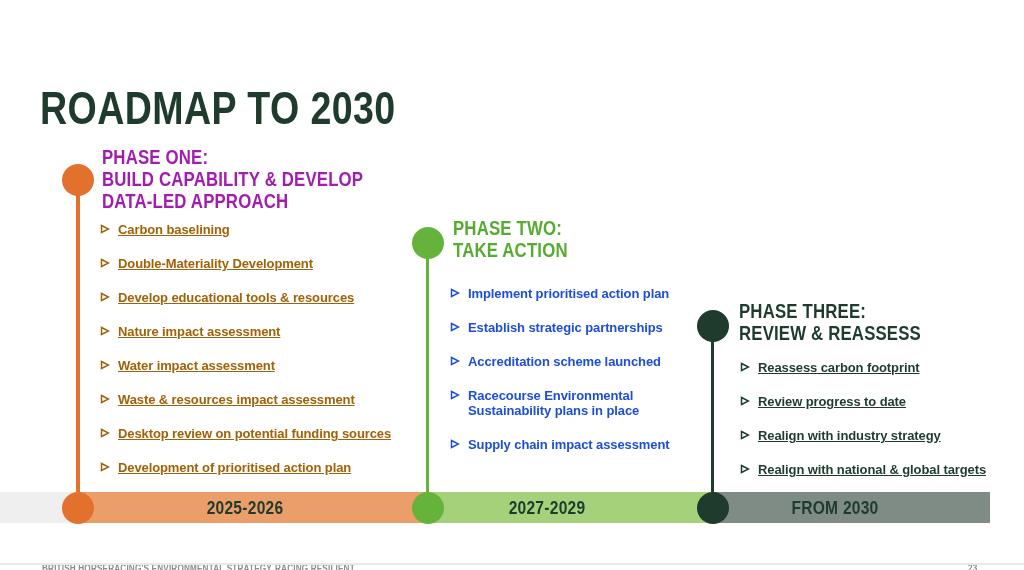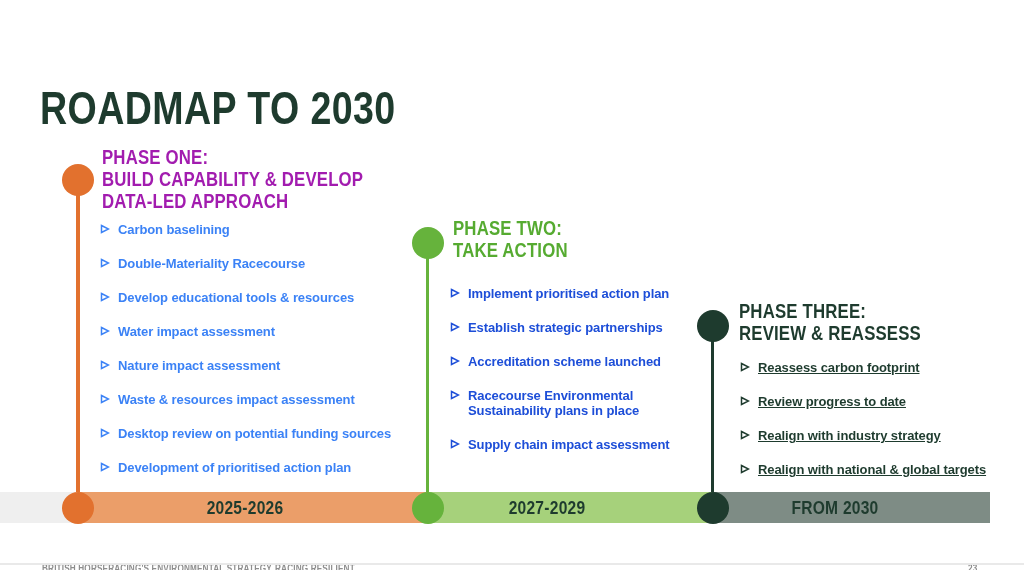--- a/index.html
+++ b/index.html
@@ -50,21 +50,21 @@
     font-weight: 700;
     line-height: 15px;
     letter-spacing: -0.1px;
     margin-bottom: 19px;
   }
   ul.bullets li .arrow {
     flex: 0 0 10px;
     width: 10px; height: 10px;
     margin: 2px 8px 0 0;
   }
-  .bullets-one   { left: 100px; top: 222px; width: 330px; color: #3b82f6; }
+  .bullets-one   { left: 100px; top: 222px; width: 330px; color: #a16207; text-decoration: underline; }
   .bullets-two   { left: 450px; top: 286px; width: 250px; color: #1d4ed8; }
   .bullets-three { left: 740px; top: 360px; width: 285px; color: #1e3b2e; text-decoration: underline; }
 
   .connector {
     position: absolute;
   }
   .line-one   { left: 76px;  top: 180px; width: 4px; height: 330px; background: #e2712e; }
   .line-two   { left: 426px; top: 243px; width: 3px; height: 267px; background: #66b33c; }
   .line-three { left: 711px; top: 326px; width: 3px; height: 184px; background: #1e3b2e; }
 
@@ -151,39 +151,39 @@
     <li>
       <svg class="arrow" viewBox="0 0 10 10">
           <path d="M1.5 1.5 L8.5 5 L1.5 8.5 Z" fill="none" stroke="currentColor" stroke-width="1.5"></path>
         </svg>
       <span>Carbon baselining</span>
     </li>
     <li>
       <svg class="arrow" viewBox="0 0 10 10">
           <path d="M1.5 1.5 L8.5 5 L1.5 8.5 Z" fill="none" stroke="currentColor" stroke-width="1.5"></path>
         </svg>
-      <span>Double-Materiality Racecourse</span>
+      <span>Double-Materiality Development</span>
     </li>
     <li>
       <svg class="arrow" viewBox="0 0 10 10">
           <path d="M1.5 1.5 L8.5 5 L1.5 8.5 Z" fill="none" stroke="currentColor" stroke-width="1.5"></path>
         </svg>
       <span>Develop educational tools &amp; resources</span>
     </li>
     <li>
       <svg class="arrow" viewBox="0 0 10 10">
           <path d="M1.5 1.5 L8.5 5 L1.5 8.5 Z" fill="none" stroke="currentColor" stroke-width="1.5"></path>
         </svg>
+      <span>Nature impact assessment</span>
+    </li>
+    <li>
+      <svg class="arrow" viewBox="0 0 10 10">
+          <path d="M1.5 1.5 L8.5 5 L1.5 8.5 Z" fill="none" stroke="currentColor" stroke-width="1.5"></path>
+        </svg>
       <span>Water impact assessment</span>
-    </li>
-    <li>
-      <svg class="arrow" viewBox="0 0 10 10">
-          <path d="M1.5 1.5 L8.5 5 L1.5 8.5 Z" fill="none" stroke="currentColor" stroke-width="1.5"></path>
-        </svg>
-      <span>Nature impact assessment</span>
     </li>
     <li>
       <svg class="arrow" viewBox="0 0 10 10">
           <path d="M1.5 1.5 L8.5 5 L1.5 8.5 Z" fill="none" stroke="currentColor" stroke-width="1.5"></path>
         </svg>
       <span>Waste &amp; resources impact assessment</span>
     </li>
     <li>
       <svg class="arrow" viewBox="0 0 10 10">
           <path d="M1.5 1.5 L8.5 5 L1.5 8.5 Z" fill="none" stroke="currentColor" stroke-width="1.5"></path>

